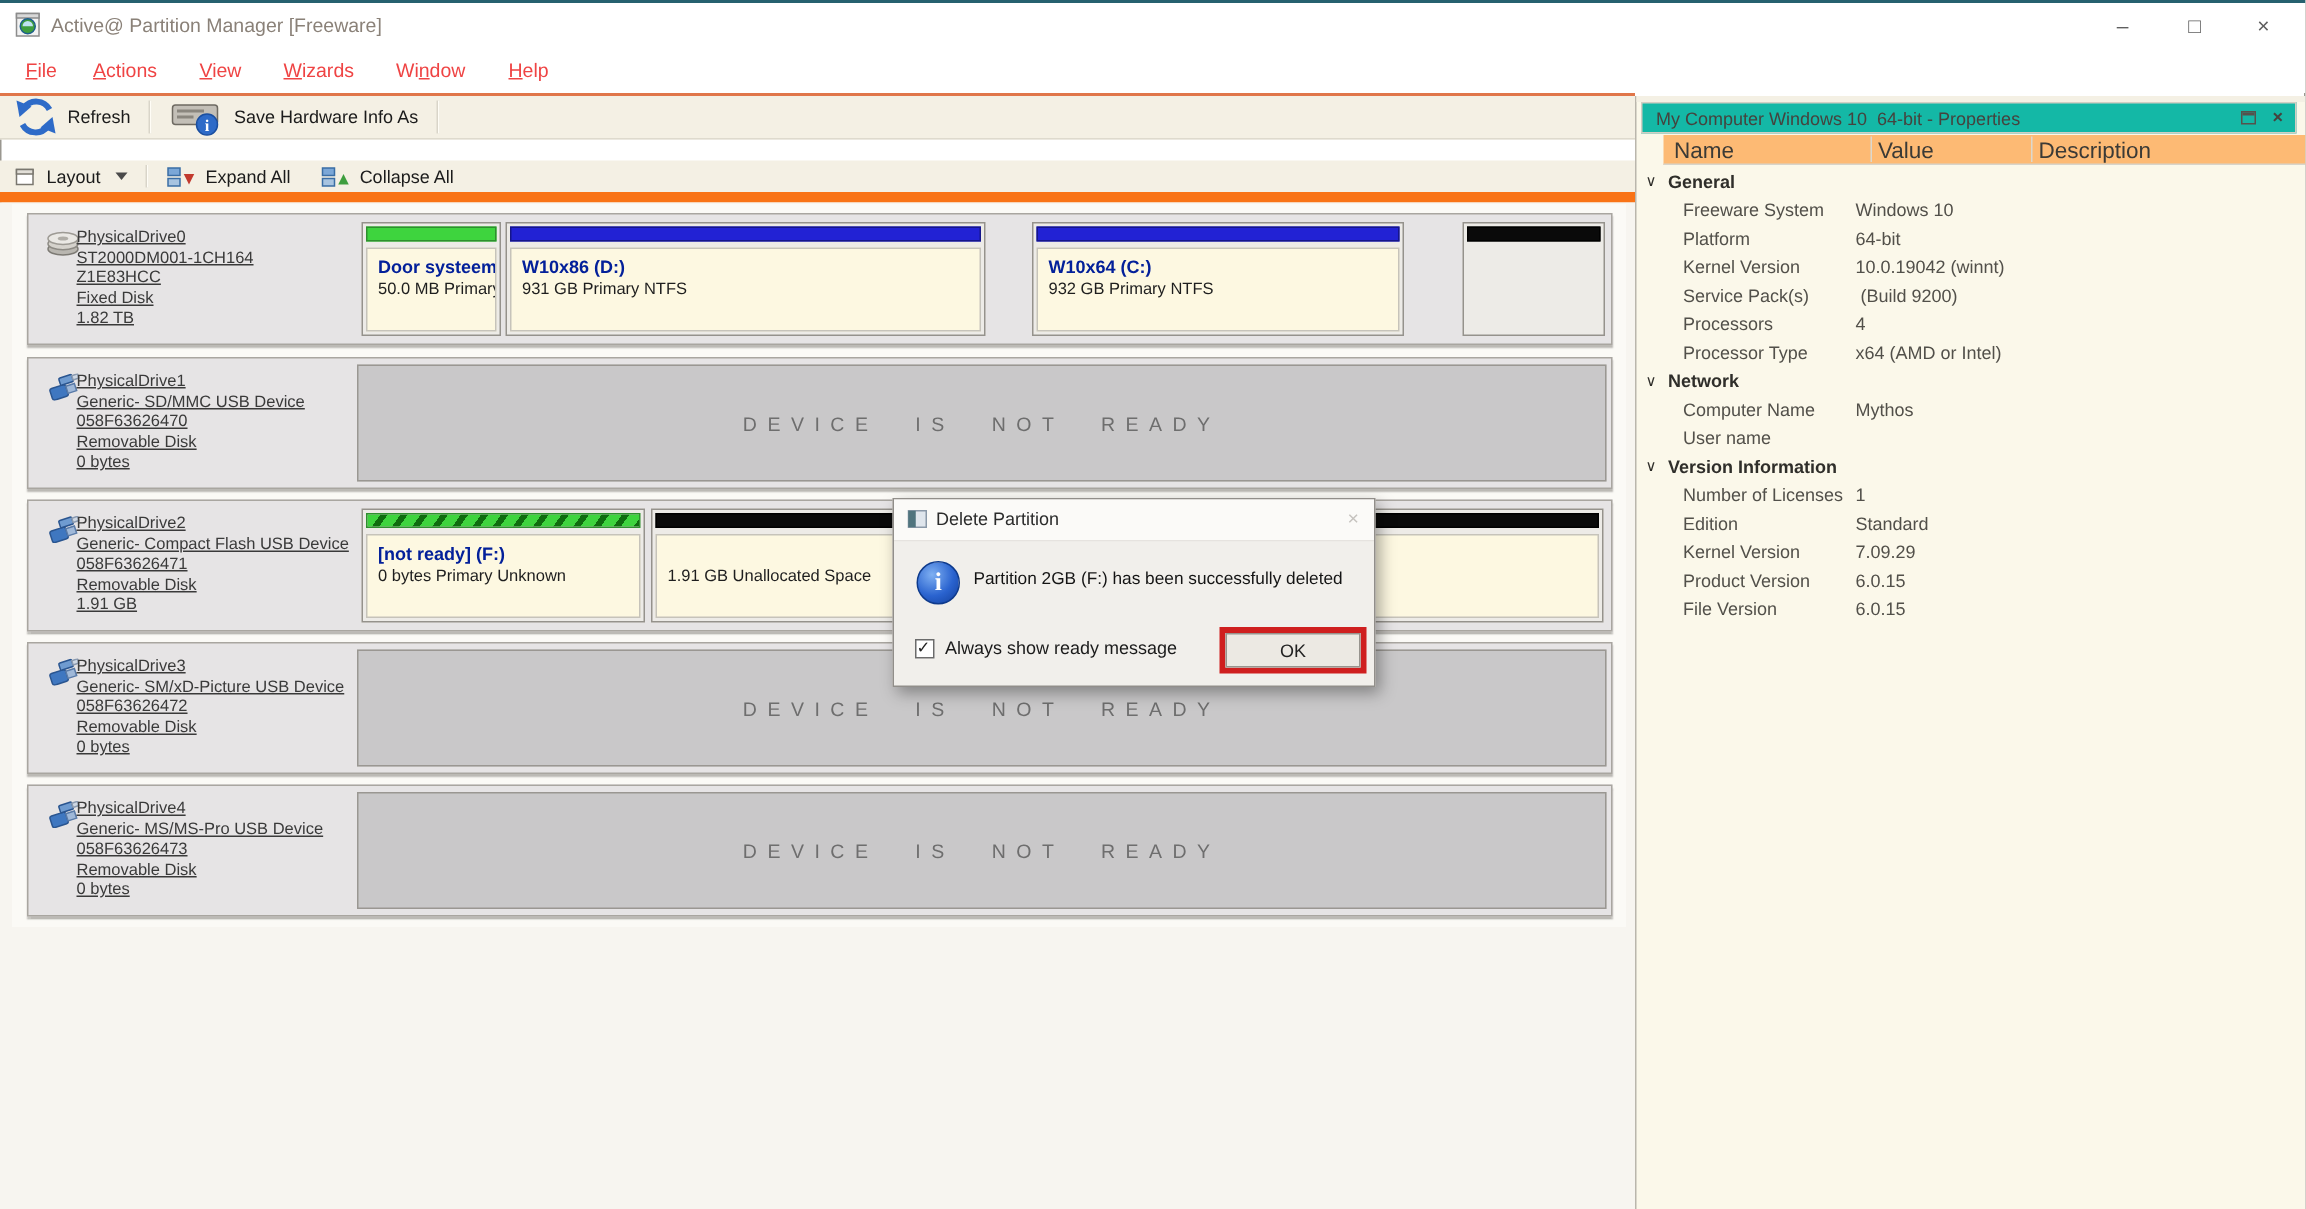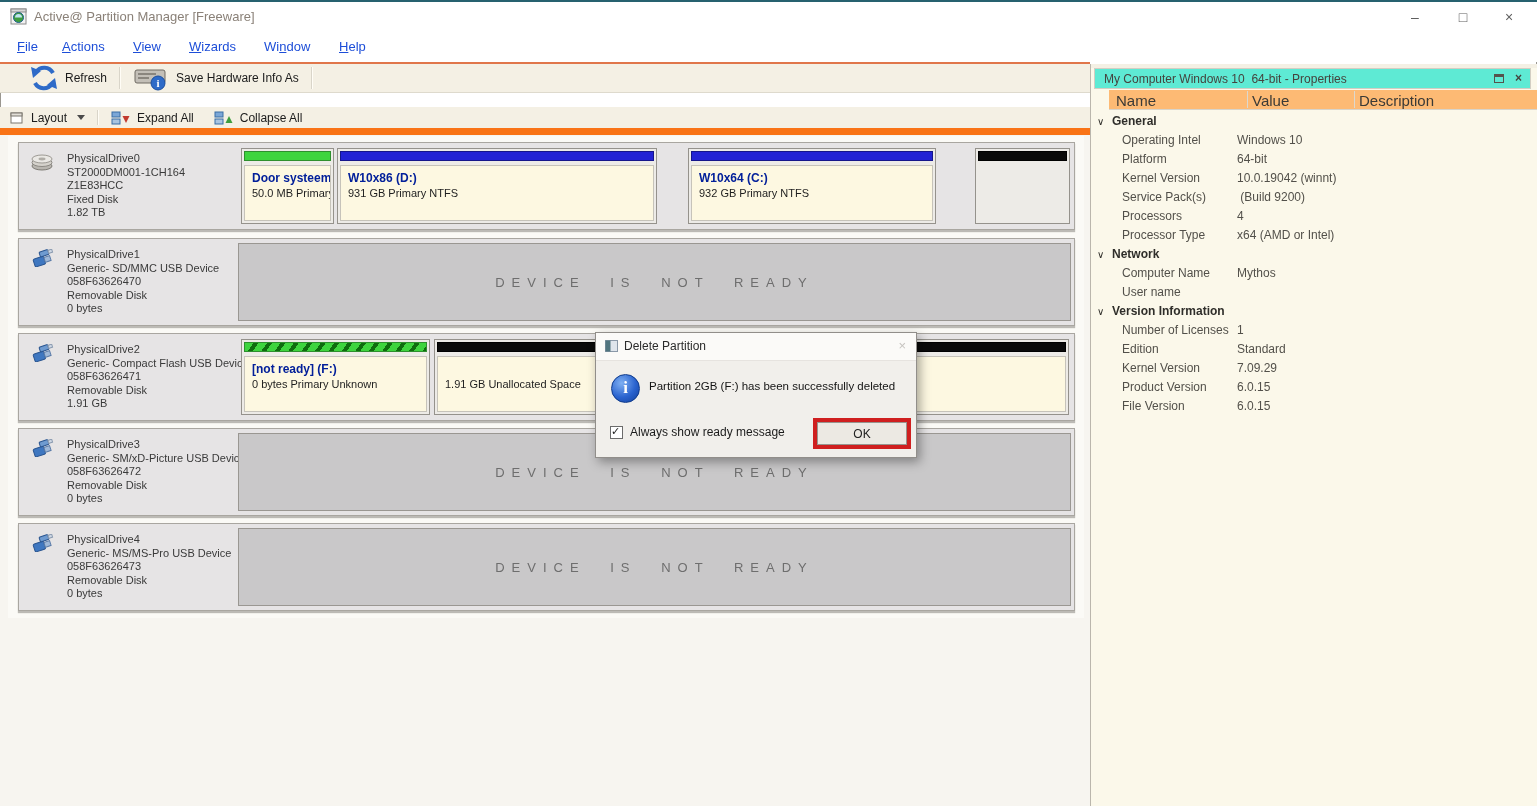--- a/index.html
+++ b/index.html
@@ -8,36 +8,36 @@
 
   
   .titlebar{position:absolute;left:0;top:0;width:100%;height:30px;background:#fff;}
   .appicon{position:absolute;left:10px;top:6px;width:17px;height:17px;}
   .title-text{position:absolute;left:34px;top:7px;font-size:13px;color:#8a8178;}
   .wctrl{position:absolute;top:0;width:44px;height:30px;text-align:center;line-height:30px;color:#5f5f5f;font-size:14px;cursor:default;}
   .wctrl.min{right:100px}.wctrl.max{right:52px}.wctrl.close{right:6px}
 
   
   .menubar{position:absolute;left:0;top:30px;width:100%;height:30px;background:#fff;}
-  .menu-item{position:absolute;top:0;height:30px;line-height:30px;font-size:13px;color:#1d4ed8;padding:0 4px;cursor:default;}
+  .menu-item{position:absolute;top:0;height:30px;line-height:30px;font-size:13px;color:#ef4444;padding:0 4px;cursor:default;}
   .accent-line{position:absolute;left:0;top:60px;width:1090px;height:2px;background:#e0764a;}
 
   
-  .toolbar1{position:absolute;left:0;top:62px;width:1090px;height:29px;background:#f4f0e4;border-bottom:1px solid #dedacd;box-sizing:border-box;display:flex;align-items:center;padding-left:20px;}
+  .toolbar1{position:absolute;left:0;top:62px;width:1090px;height:29px;background:#f4f0e4;border-bottom:1px solid #dedacd;box-sizing:border-box;display:flex;align-items:center;}
   .toolbar2{position:absolute;left:0;top:105px;width:1090px;height:28px;background:#f4f0e4;border-bottom:7px solid #f97316;box-sizing:border-box;display:flex;align-items:center;}
   .tbtn{display:flex;align-items:center;gap:7px;height:100%;padding:0 10px;font-size:12px;color:#1b1b1b;cursor:default;}
   .tsep{width:1px;align-self:stretch;margin:3px 2px;background:#d9d5c9;border-right:1px solid #fffdf6;}
   .arrow-down{width:0;height:0;border-left:4px solid transparent;border-right:4px solid transparent;border-top:5px solid #4a4a4a;margin-left:3px;}
 
   
   .main{position:absolute;left:0;top:133px;width:1090px;height:673px;background:#f7f5f0;}
   .listbg{position:absolute;left:8px;top:1px;width:1076px;height:482px;background:#fbfaf6;}
   .drow{position:absolute;left:18px;width:1057px;height:88px;background:#e6e4e5;border:1px solid #a9a6a0;box-sizing:border-box;box-shadow:0 2px 1px rgba(110,108,102,.45);}
   .dicon{position:absolute;left:12px;top:10px;}
-  .dinfo{position:absolute;left:48px;top:9px;font-size:11px;line-height:13.5px;color:#3a3a3a;white-space:nowrap;}
+  .dinfo{position:absolute;left:32px;top:9px;font-size:11px;line-height:13.5px;color:#3a3a3a;white-space:nowrap;text-decoration:underline;}
   .pbox{position:absolute;top:5px;height:76px;border:1px solid #95928c;background:#edebe7;box-sizing:border-box;padding:2px;}
   .pbar{height:10px;box-sizing:border-box;}
   .pbar.green{background:#3ed43e;border:1px solid #2e8f2e;}
   .pbar.blue{background:#2222d4;border:1px solid #15158a;}
   .pbar.black{background:#0a0a0a;border:1px solid #000;}
   .pbar.hatched{background:repeating-linear-gradient(125deg,#3ed43e 0px,#3ed43e 7px,#0f6c0f 7px,#0f6c0f 11px);border:1px solid #2e8f2e;}
   .pbody{position:absolute;left:2px;right:2px;top:16px;bottom:2px;background:#fdf8e1;border:1px solid #c6c3ba;padding:5px 7px;overflow:hidden;white-space:nowrap;}
   .ptitle{font-size:12px;font-weight:bold;color:#03209a;height:16px;}
   .pdetail{font-size:11px;color:#1e1e1e;}
   .notready{position:absolute;left:219px;top:4px;width:833px;height:78px;background:#c9c8c9;border:1px solid #9a9792;box-sizing:border-box;display:flex;align-items:center;justify-content:center;}
@@ -56,21 +56,21 @@
   .dlg-msg{position:absolute;left:53px;top:47px;font-size:11.5px;color:#141414;white-space:nowrap;}
   .checkbox{position:absolute;left:14px;top:93px;width:13px;height:13px;background:#fff;border:1px solid #6b6b6b;box-sizing:border-box;}
   .checkbox.checked::after{content:"✓";position:absolute;left:0px;top:-2px;font-size:11px;font-weight:bold;color:#222;}
   .chk-label{position:absolute;left:34px;top:92px;font-size:12px;color:#1b1b1b;}
   .ok-annotation{position:absolute;left:217px;top:85px;width:98px;height:31px;border:4px solid #cf1f1f;box-sizing:border-box;}
   .ok-btn{position:absolute;left:0;top:0;right:0;bottom:0;background:#ece9e3;border:1px solid #97948e;display:flex;align-items:center;justify-content:center;font-size:12px;color:#222;}
 
   
   .panel{position:absolute;left:1090px;top:62px;width:447px;height:744px;background:#fbf8ea;border-left:1px solid #bab6ac;box-sizing:border-box;}
   .panel-topstrip{position:absolute;left:0;top:0;width:100%;height:4px;background:#f4f0e4;}
-  .panel-title{position:absolute;left:3px;top:4px;width:437px;height:21px;background:#5eead4;border:1px solid #d2cec3;box-sizing:border-box;}
+  .panel-title{position:absolute;left:3px;top:4px;width:437px;height:21px;background:#14b8a6;border:1px solid #d2cec3;box-sizing:border-box;}
   .panel-title-text{position:absolute;left:9px;top:3px;font-size:12px;color:#45433e;white-space:pre;}
   .float-icon{position:absolute;right:26px;top:5px;width:10px;height:9px;border:1px solid #55524c;box-sizing:border-box;}
   .float-icon::before{content:"";position:absolute;left:0;top:0;width:100%;height:2px;background:#55524c;}
   .panel-close{position:absolute;right:8px;top:2px;font-size:12px;font-weight:bold;color:#45433e;}
   .panel-header{position:absolute;left:3px;top:26px;width:437px;height:20px;background:#fdba74;border-bottom:1px solid #d8d4ca;box-sizing:border-box;font-size:15px;color:#3b3a36;margin-left:15px;}
   .ph-name{position:absolute;left:7px;top:2px;} .ph-value{position:absolute;left:143px;top:2px;} .ph-desc{position:absolute;left:250px;top:2px;}
   .ph-sep1{position:absolute;left:138px;top:1px;height:17px;width:1px;background:#dcd8ce;}
   .ph-sep2{position:absolute;left:245px;top:1px;height:17px;width:1px;background:#dcd8ce;}
   .prows{position:absolute;left:3px;top:48px;width:437px;}
   .prow{position:relative;height:19px;line-height:19px;font-size:12px;color:#52504a;}
@@ -329,21 +329,21 @@
       <span class="ph-value">Value</span>
       <div class="ph-sep2"></div>
       <span class="ph-desc">Description</span>
     </div>
     <div class="prows">
       <div class="prow section">
         <span class="chev">∨</span>
         <span class="pname">General</span>
       </div>
       <div class="prow">
-        <span class="pname">Operating Intel</span>
+        <span class="pname">Freeware System</span>
         <span class="pval">Windows 10</span>
       </div>
       <div class="prow">
         <span class="pname">Platform</span>
         <span class="pval">64-bit</span>
       </div>
       <div class="prow">
         <span class="pname">Kernel Version</span>
         <span class="pval">10.0.19042 (winnt)</span>
       </div>

